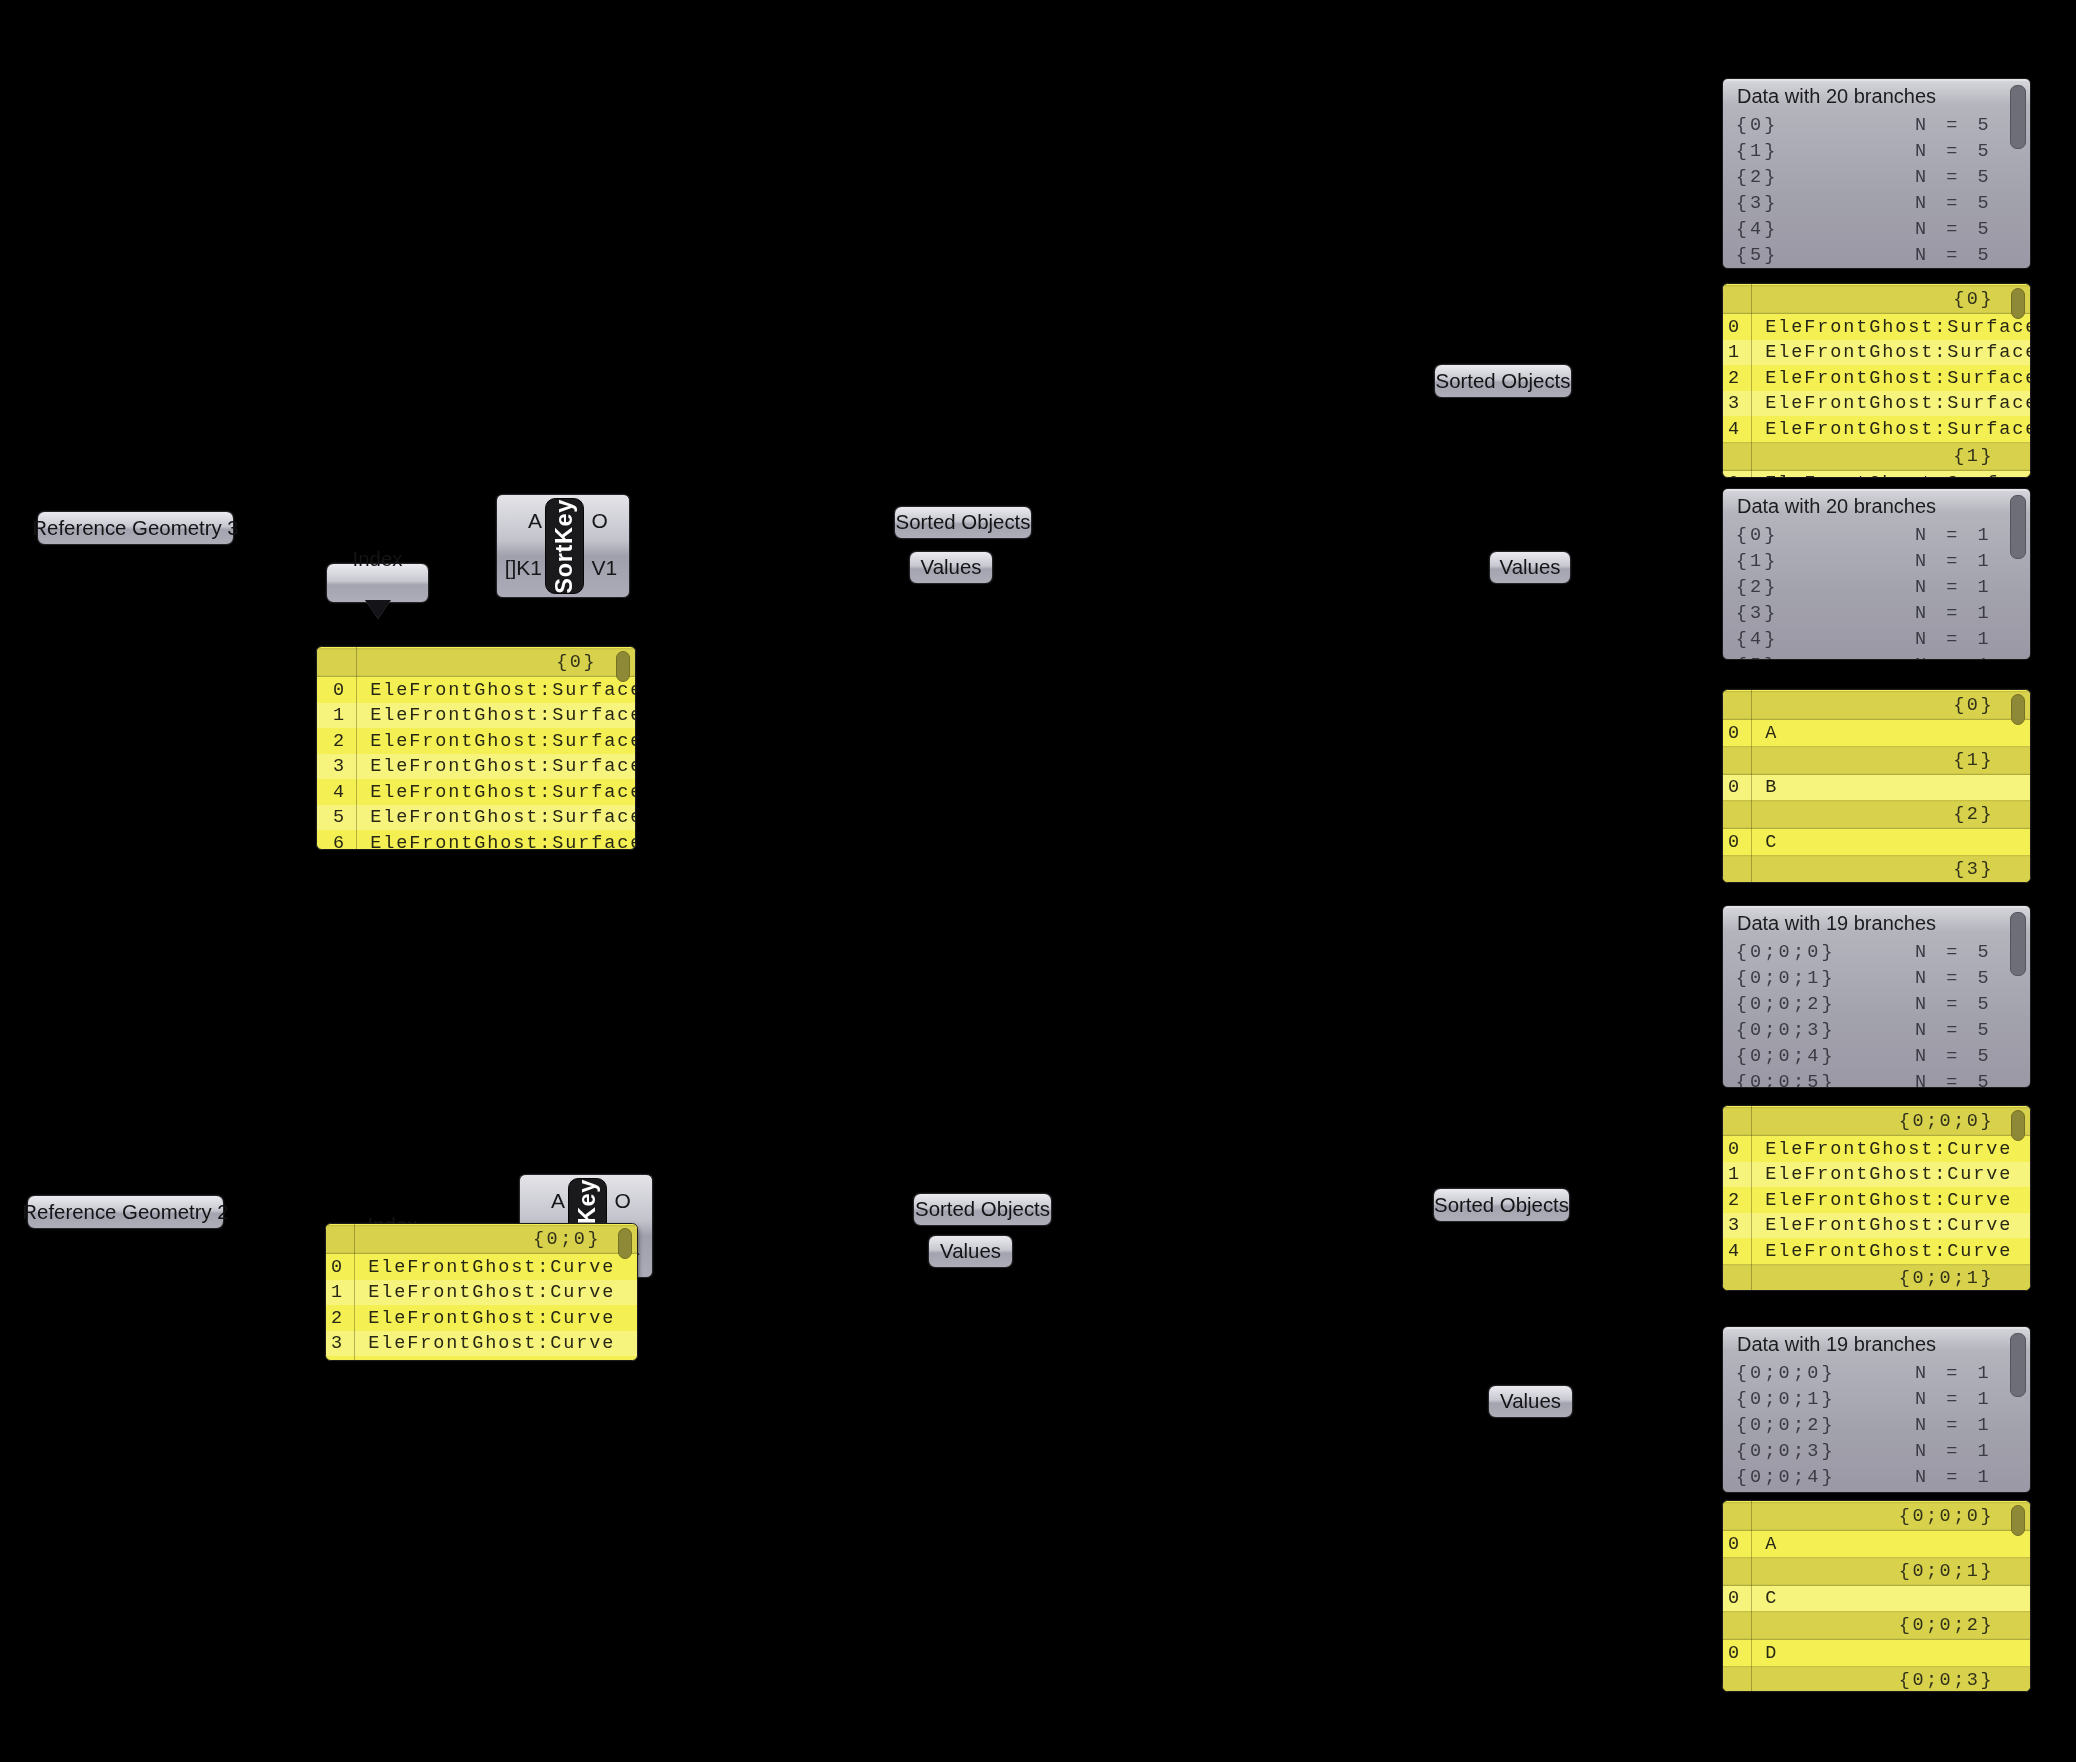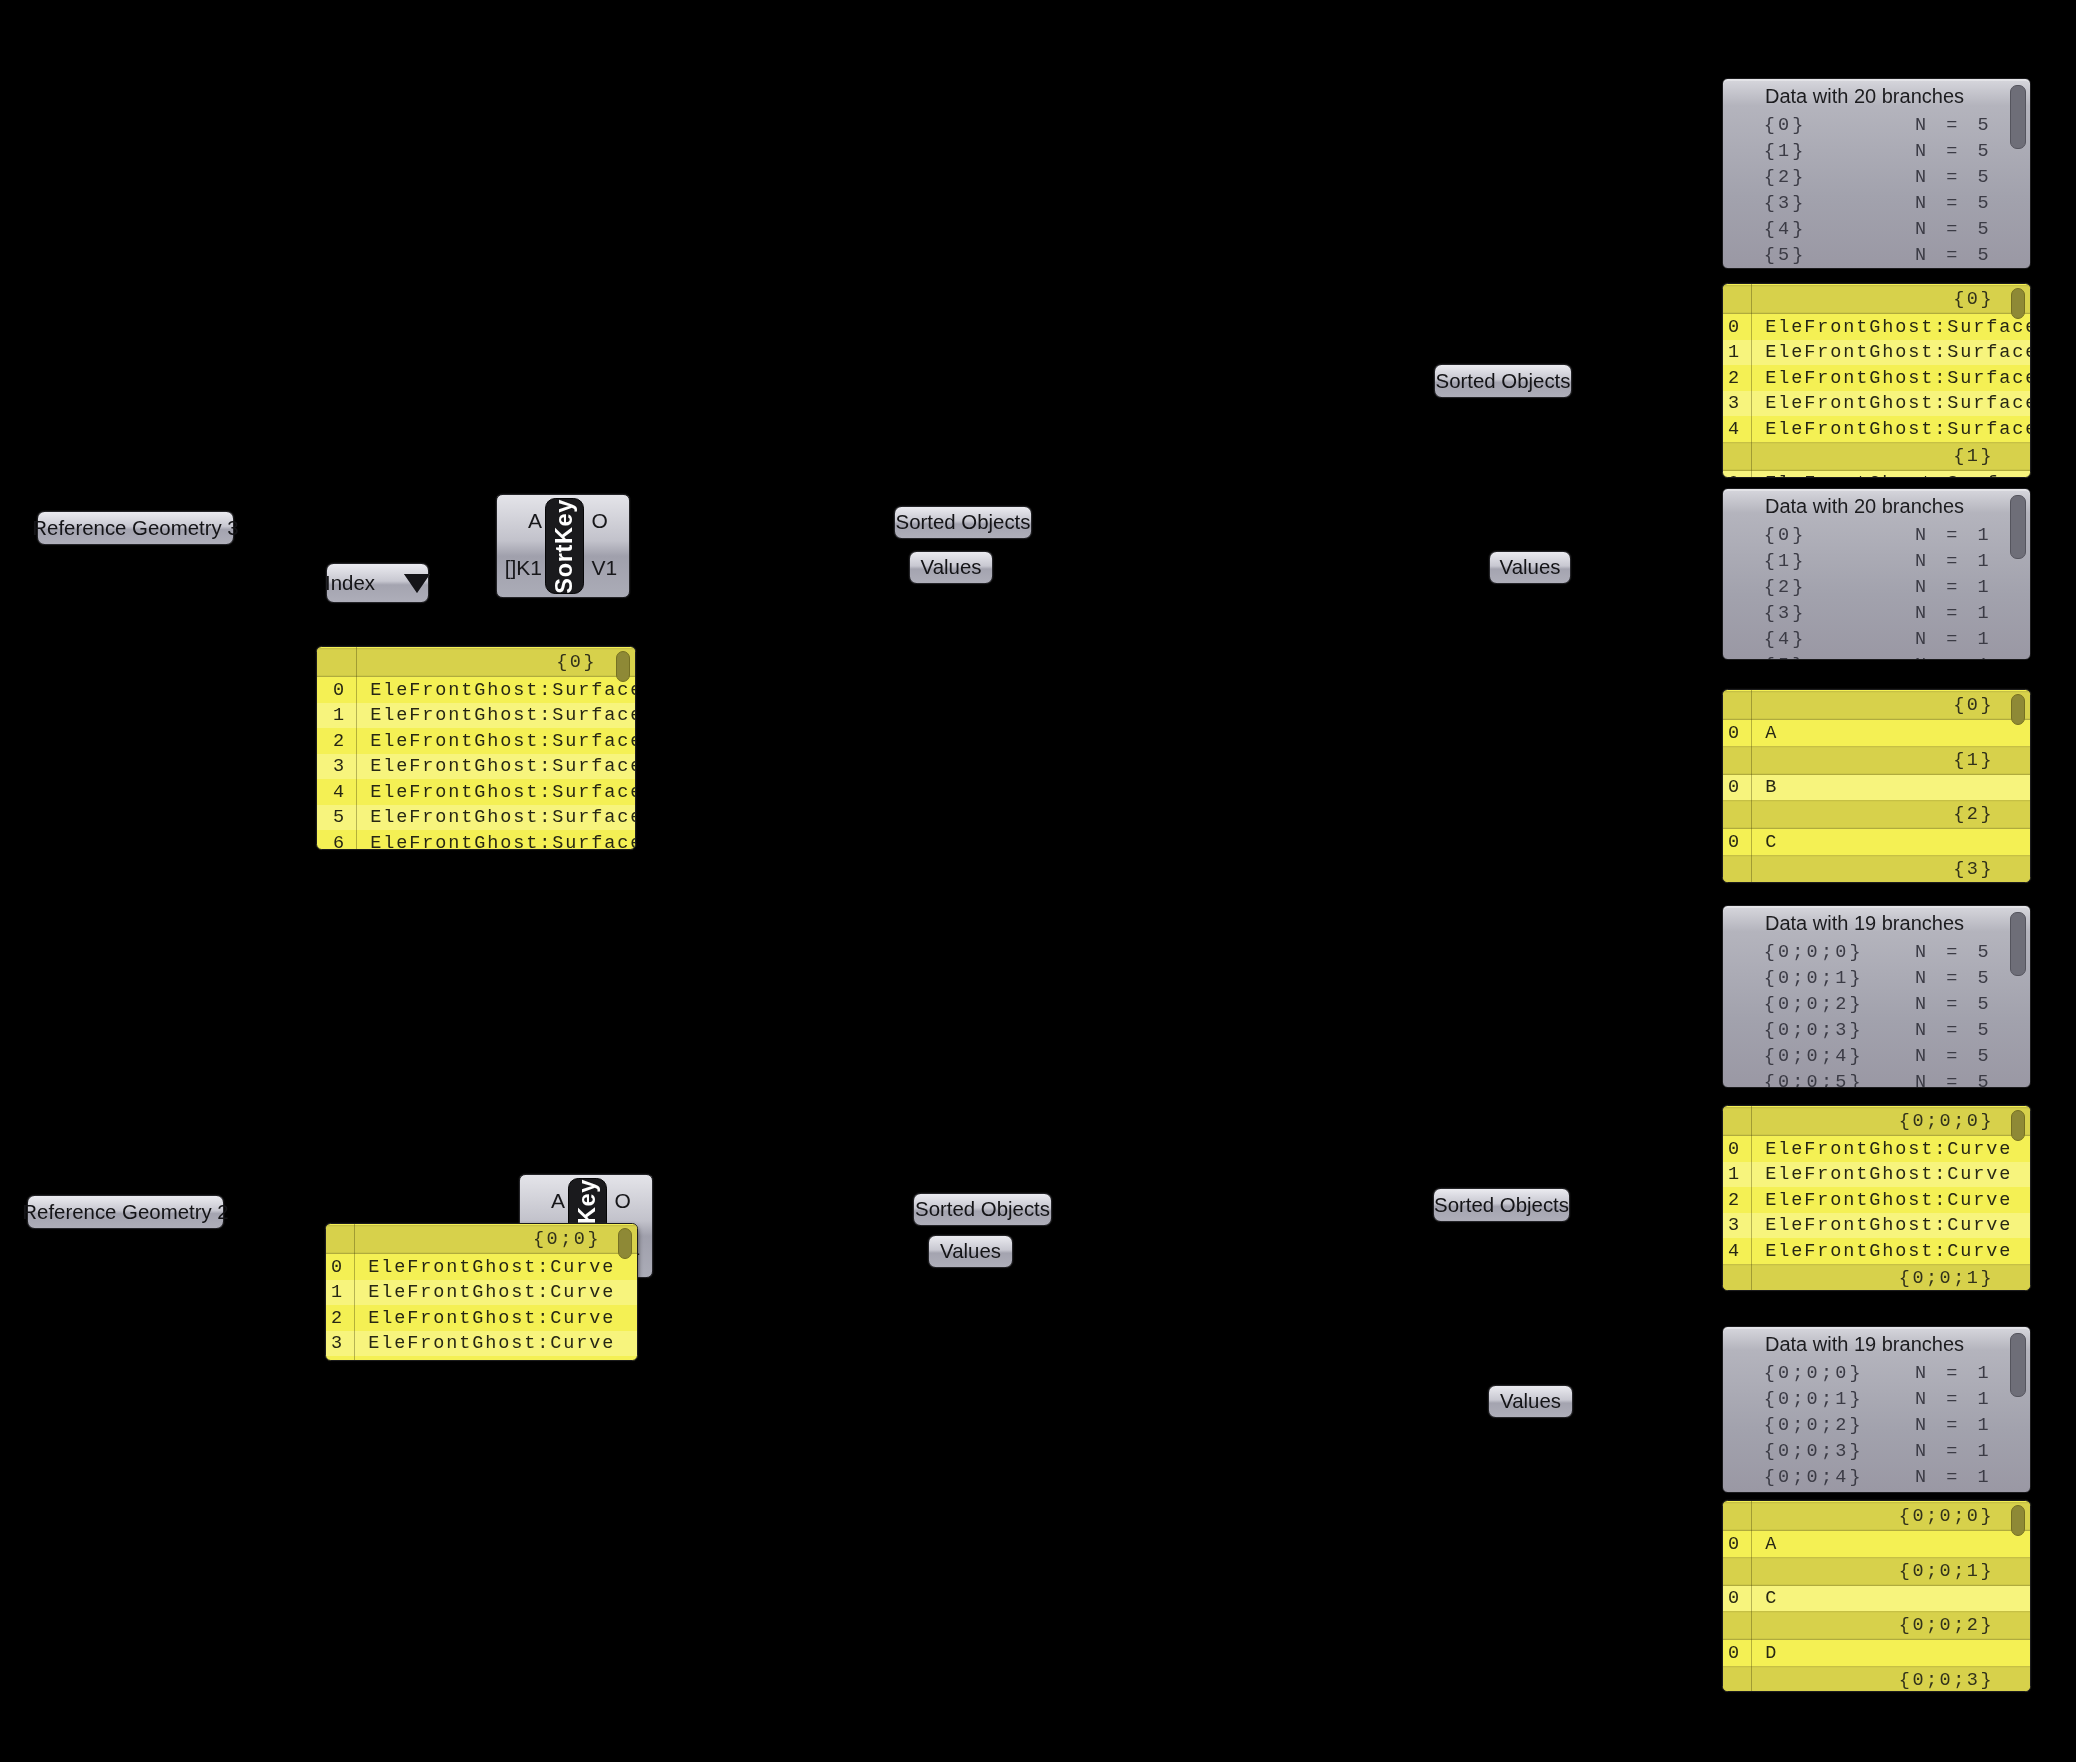--- a/index.html
+++ b/index.html
@@ -13,42 +13,42 @@
   .port.r{right:-9px;top:50%;margin-top:-8.3px;}
 
   
   .capsule{position:absolute;display:flex;align-items:center;justify-content:center;
            background:linear-gradient(180deg,#ebebf0 0%,#c8c8d1 45%,#a4a4b0 55%,#aeaeb9 100%);
            border:1.9px solid #232327;border-radius:7.6px;color:#141417;
            font-size:20.4px;box-shadow:0 2.5px 4.5px rgba(0,0,0,.55), 0 0 1.3px rgba(255,255,255,.28);}
   .capsule .lbl{white-space:nowrap;}
 
   
-  .vlist{gap:29px;}
+  .vlist{gap:29px;flex-direction:column;}
   .tri{width:0;height:0;border-left:13.4px solid transparent;border-right:13.4px solid transparent;
        border-top:19px solid #141418;filter:drop-shadow(0 0 0.6px #6a6a72);}
 
   
   .sortkey{position:absolute;background:linear-gradient(180deg,#e4e4e9 0%,#c2c2cb 45%,#a0a0ac 60%,#abacb7 100%);
            border:1.9px solid #232327;border-radius:6.4px;
            box-shadow:0 2.5px 4.5px rgba(0,0,0,.55), 0 0 1.3px rgba(255,255,255,.28);}
   .sk-pill{position:absolute;left:48px;top:3.2px;width:37px;bottom:3.2px;background:#1a1a1d;
            border:1.9px solid #060607;border-radius:10.2px;display:flex;align-items:center;justify-content:center;}
   .sk-vert{writing-mode:vertical-rl;transform:rotate(180deg);color:#fff;font-weight:bold;
            font-size:23.6px;letter-spacing:0.6px;font-family:"Liberation Sans",sans-serif;}
   .sk-lab{position:absolute;font-size:21px;color:#17171a;line-height:25.5px;white-space:nowrap;}
   .sk-lab.li{left:0;width:45px;text-align:right;}
   .sk-lab.ro{left:92px;width:38px;text-align:left;padding-left:2.5px;}
 
   
   .panel-wrap{position:absolute;}
   .panel{position:absolute;inset:0;border:1.9px solid #1b1b1d;border-radius:5.7px;overflow:hidden;
          box-shadow:0 3.2px 5.7px rgba(0,0,0,.6), 0 0 1.3px rgba(255,255,255,.22);}
   .panel.gray{background:linear-gradient(180deg,#d7d7dd 0%,#b4b4bd 14%,#a2a2ad 62%,#9a98a4 100%);
-              box-shadow:inset 0 1.9px 0 rgba(255,255,255,.35),0 3.2px 5.7px rgba(0,0,0,.6);padding-left:28px;}
+              box-shadow:inset 0 1.9px 0 rgba(255,255,255,.35),0 3.2px 5.7px rgba(0,0,0,.6);}
   .panel.yellow{background:#f4f054;}
 
   .p-title{height:32px;line-height:34px;padding-left:14px;font-size:20px;color:#1c1c1f;
            font-family:"Liberation Sans",sans-serif;}
   .p-rows{padding-top:1.3px;}
 
   .g-row{display:flex;justify-content:space-between;align-items:center;height:26px;
          padding:0 37px 0 12.7px;font-family:"Liberation Mono",monospace;font-size:18.5px;
          color:#3b3b45;letter-spacing:3.2px;}
   .g-row .gn{letter-spacing:4.5px;}

